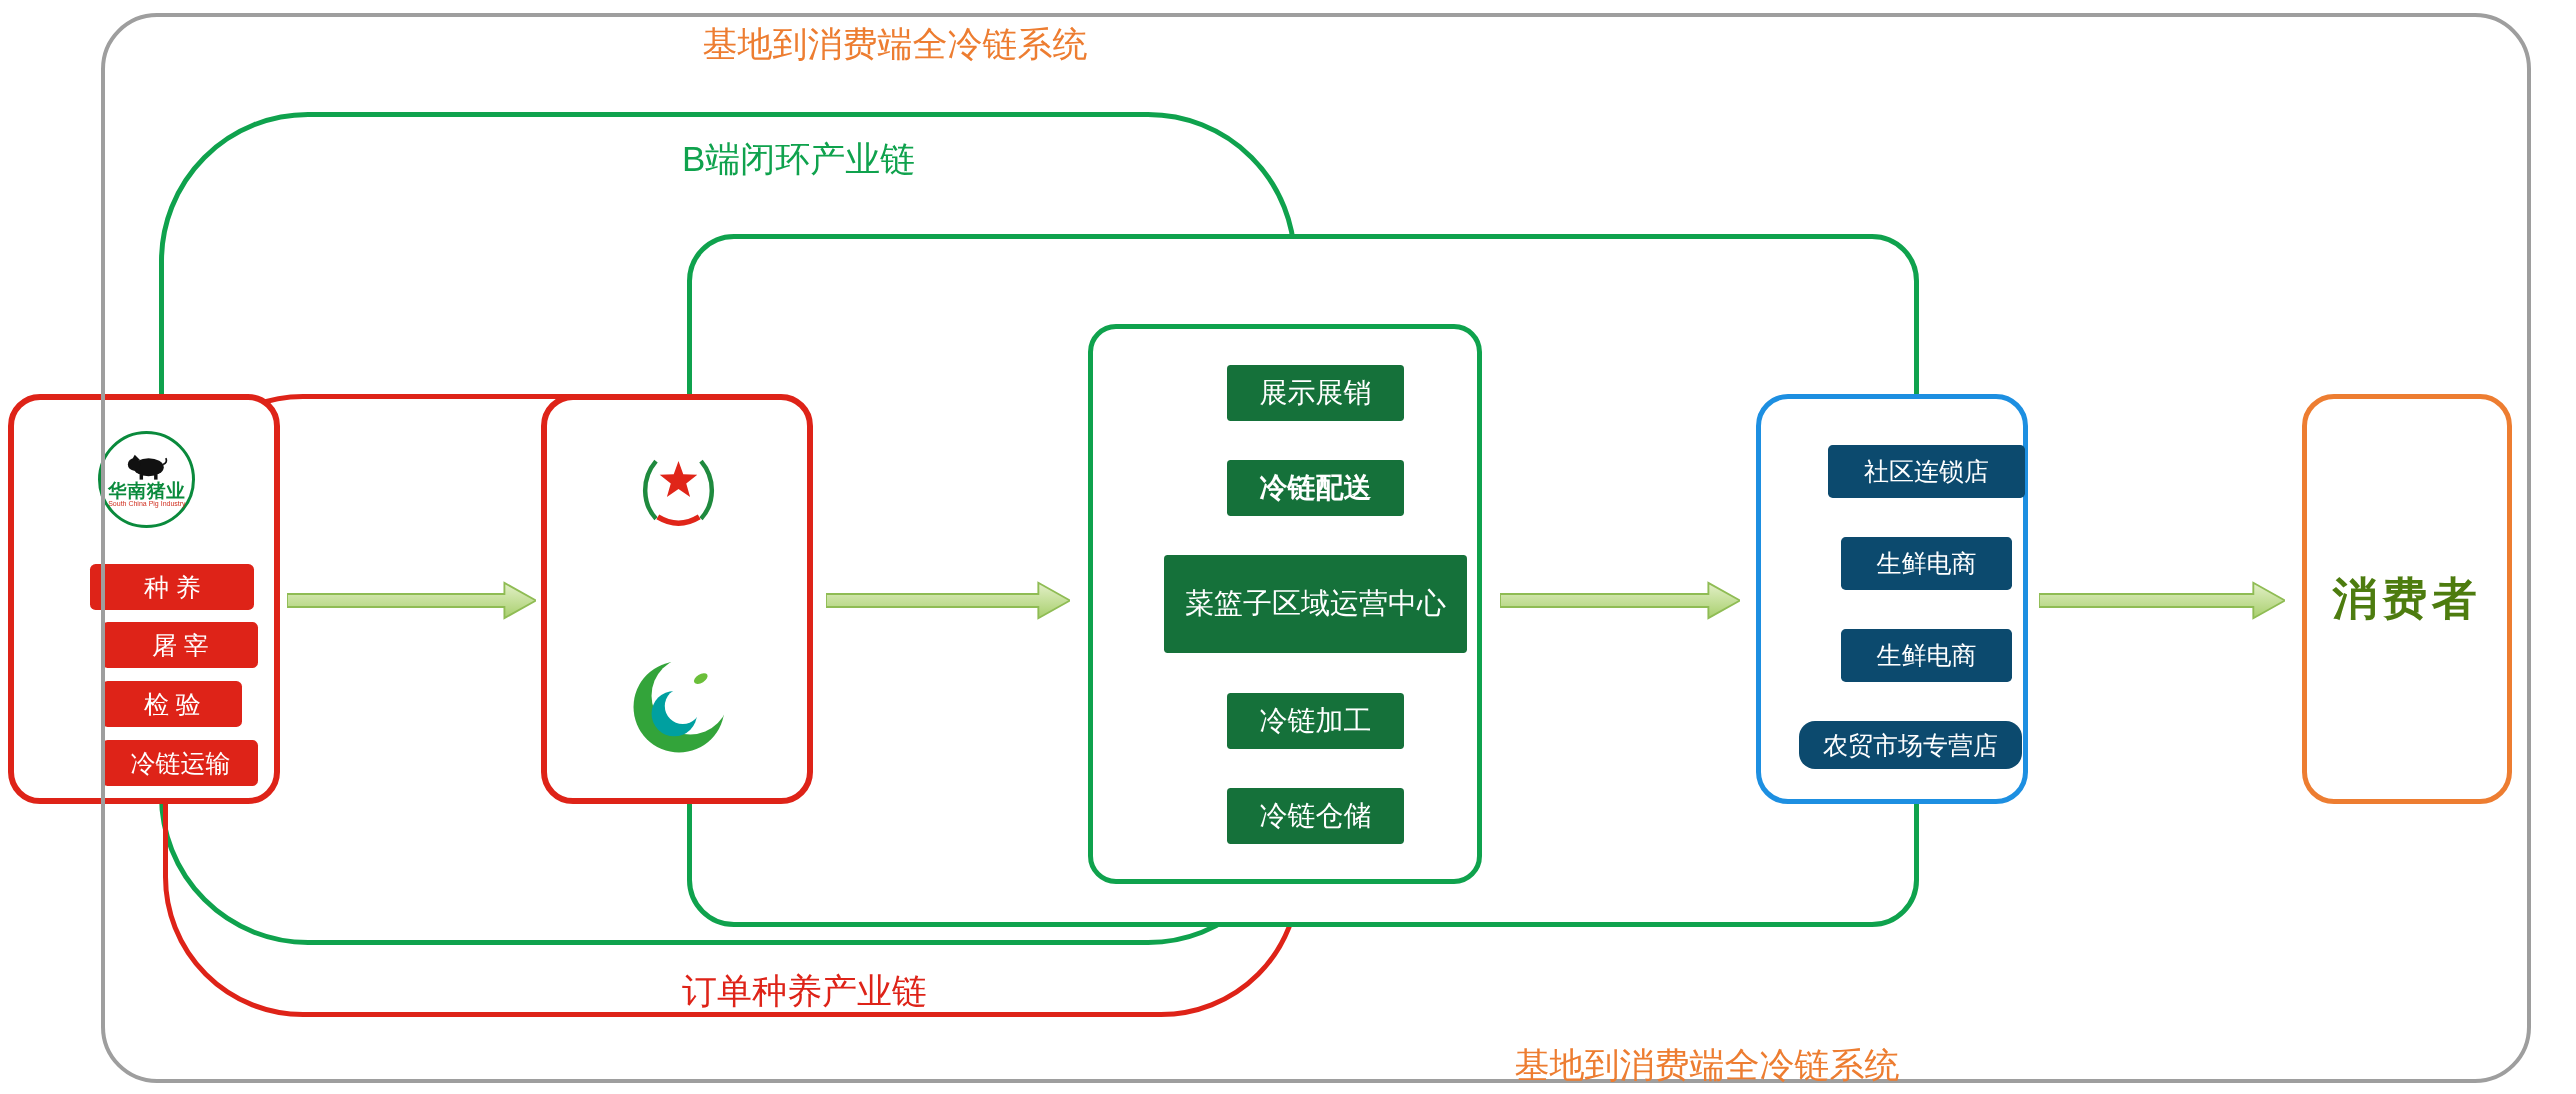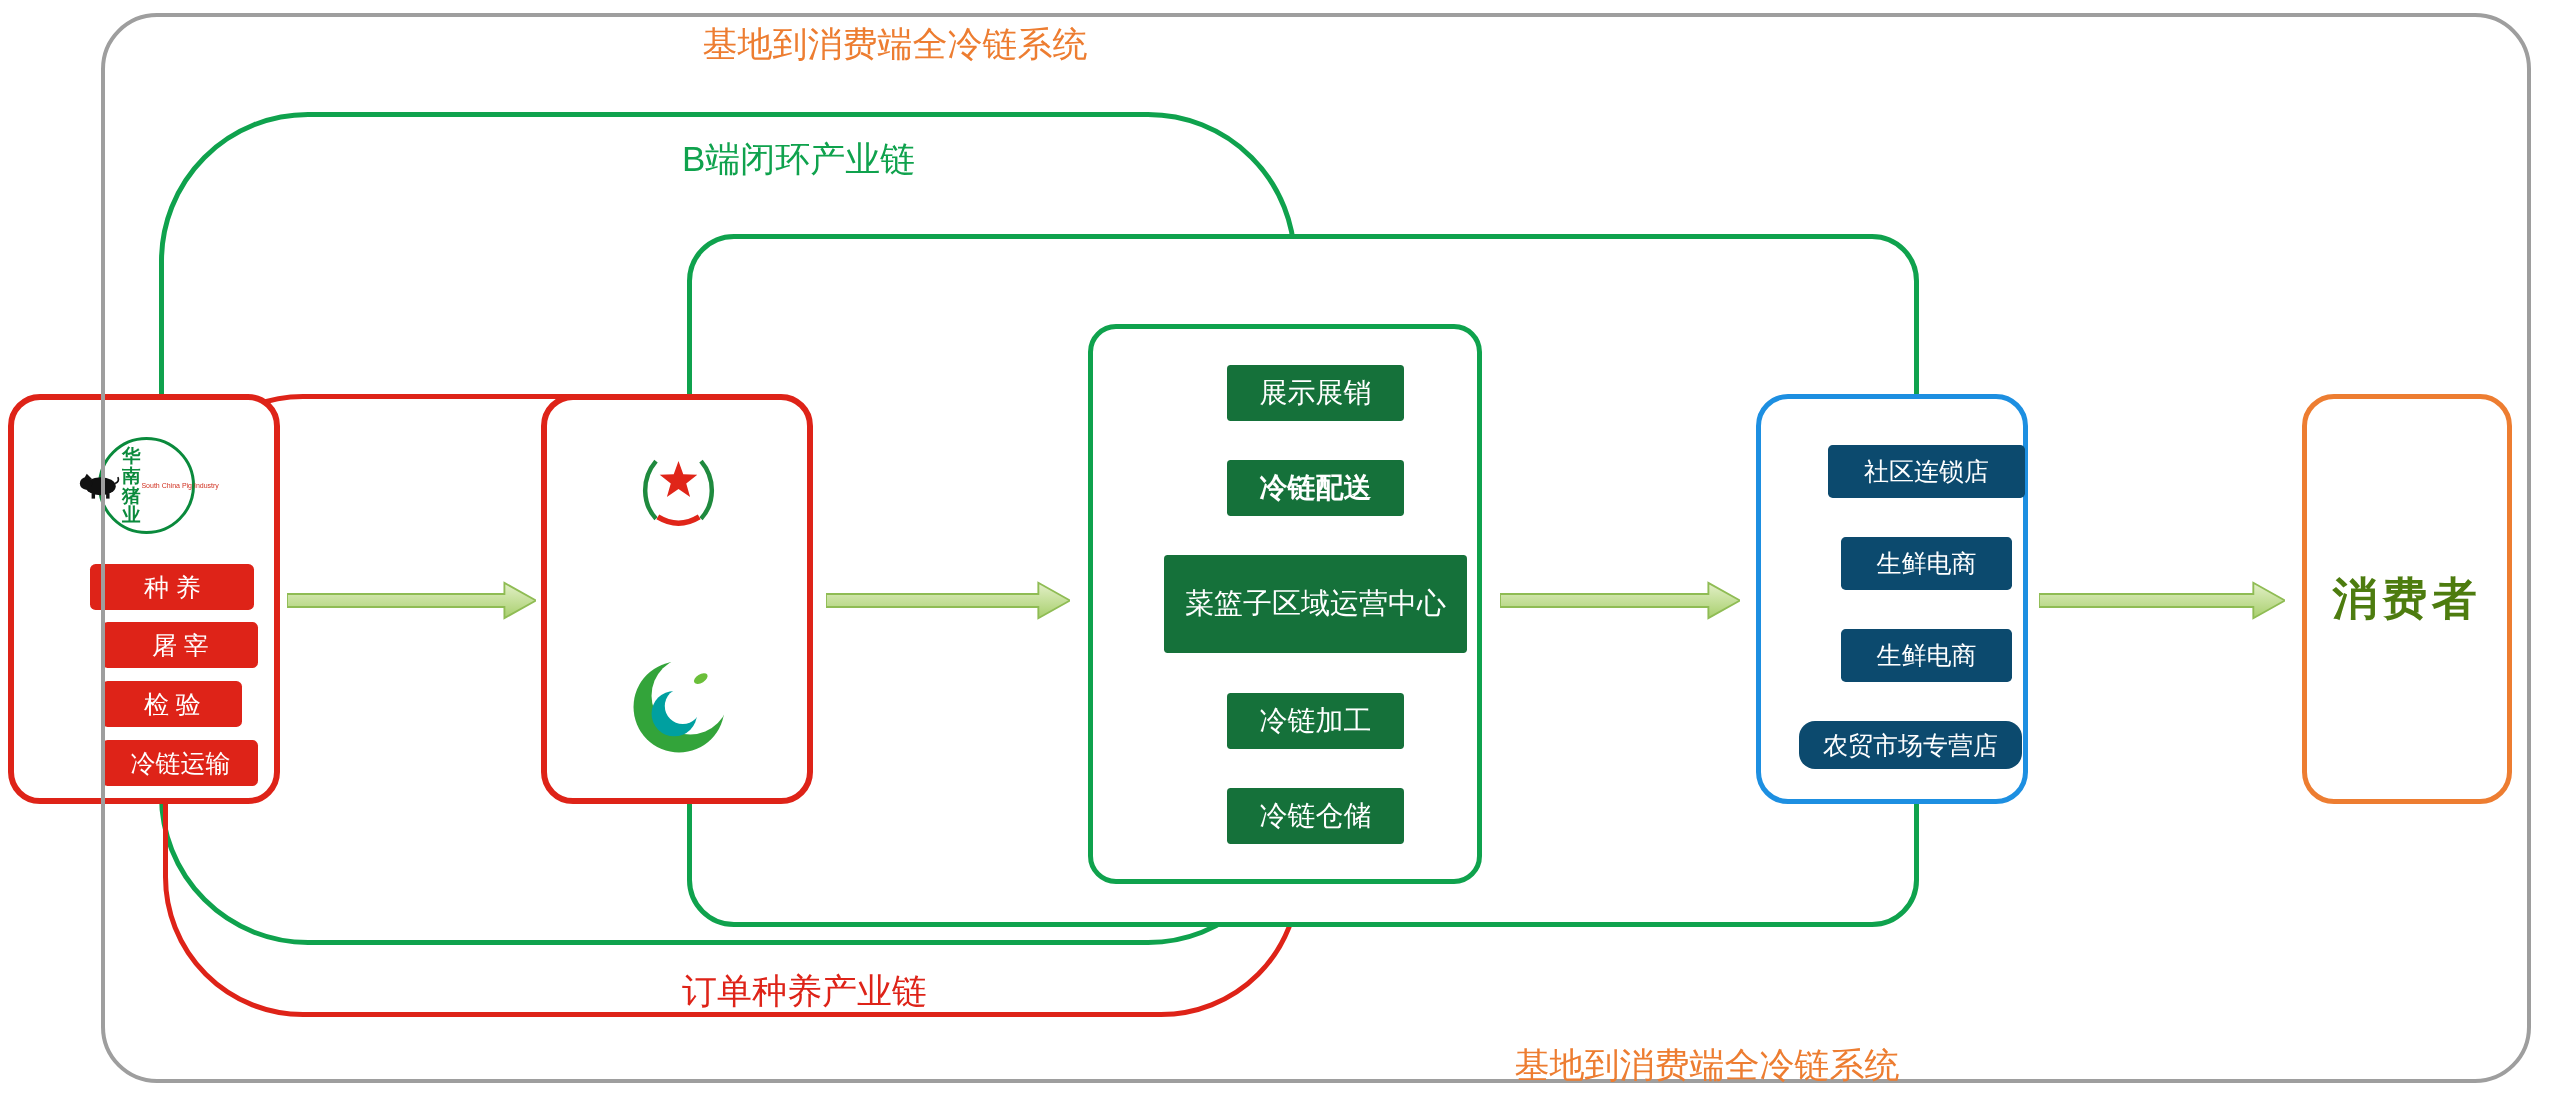--- a/index.html
+++ b/index.html
@@ -30,22 +30,22 @@
   .consumer-text{color:#4d7c0f;font-size:45px;font-weight:bold;letter-spacing:4.7px;}
   
   .pill{display:flex;align-items:center;justify-content:center;color:#fff;white-space:nowrap;margin-left:30px;}
   .red-pill{background:#de2318;border-radius:5.6px;font-size:25px;}
   .green-pill{background:#15713a;border-radius:3.7px;font-size:28px;}
   .green-pill.big{font-size:29px;}
   .blue-pill{background:#0c4a6e;border-radius:4.7px;font-size:25px;}
   
   .basket-title{left:687px;top:259px;width:1232px;text-align:center;font-size:32px;font-weight:bold;color:#111;}
   
-  .farm-logo{left:84px;top:37px;width:97px;height:97px;border:3.7px solid #0a8a3c;border-radius:50%;
-    display:flex;flex-direction:row;align-items:center;justify-content:center;background:#fff;}
+  .farm-logo{left:84px;top:31px;width:97px;height:97px;border:3.7px solid #0a8a3c;border-radius:50%;
+    display:flex;flex-direction:column;align-items:center;justify-content:center;background:#fff;}
   .farm-logo-name{color:#0a8a3c;font-size:18.6px;font-weight:bold;letter-spacing:0.9px;line-height:1.05;}
   .farm-logo-sub{color:#d03020;font-size:7px;line-height:1;white-space:nowrap;}
   svg{display:block;}
 </style>
 </head>
 <body>
 
 <div class="stage">
 
   <div class="abs b-loop"></div>

